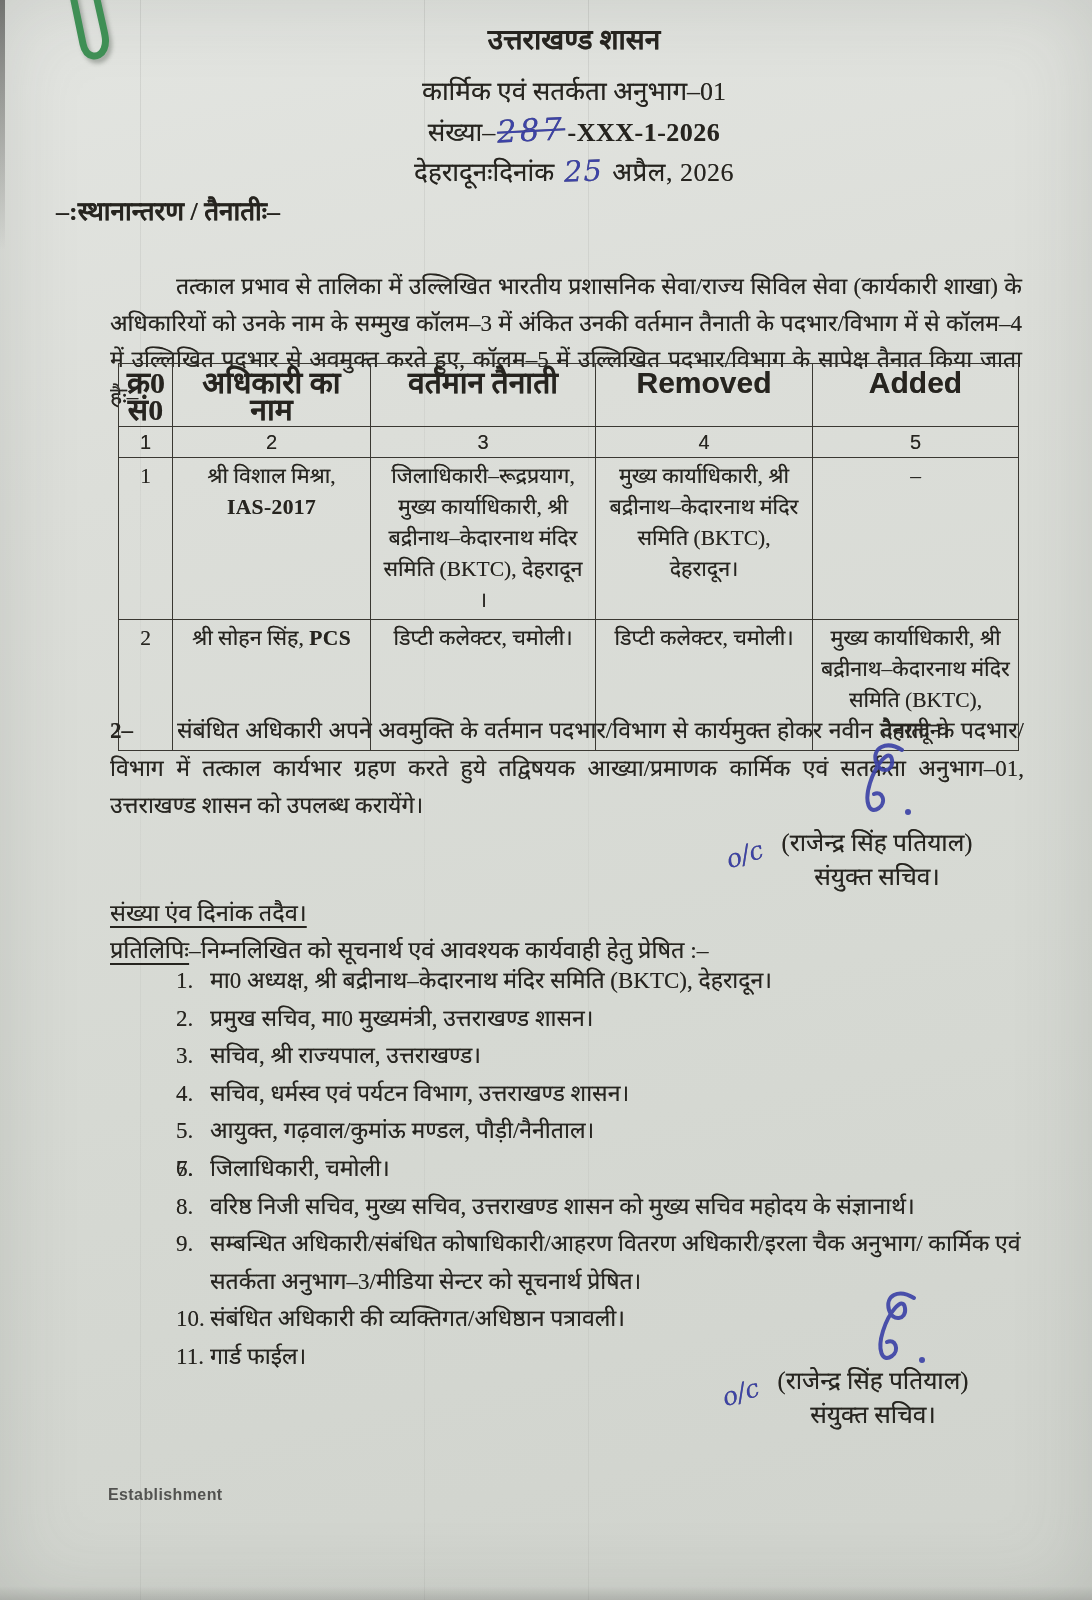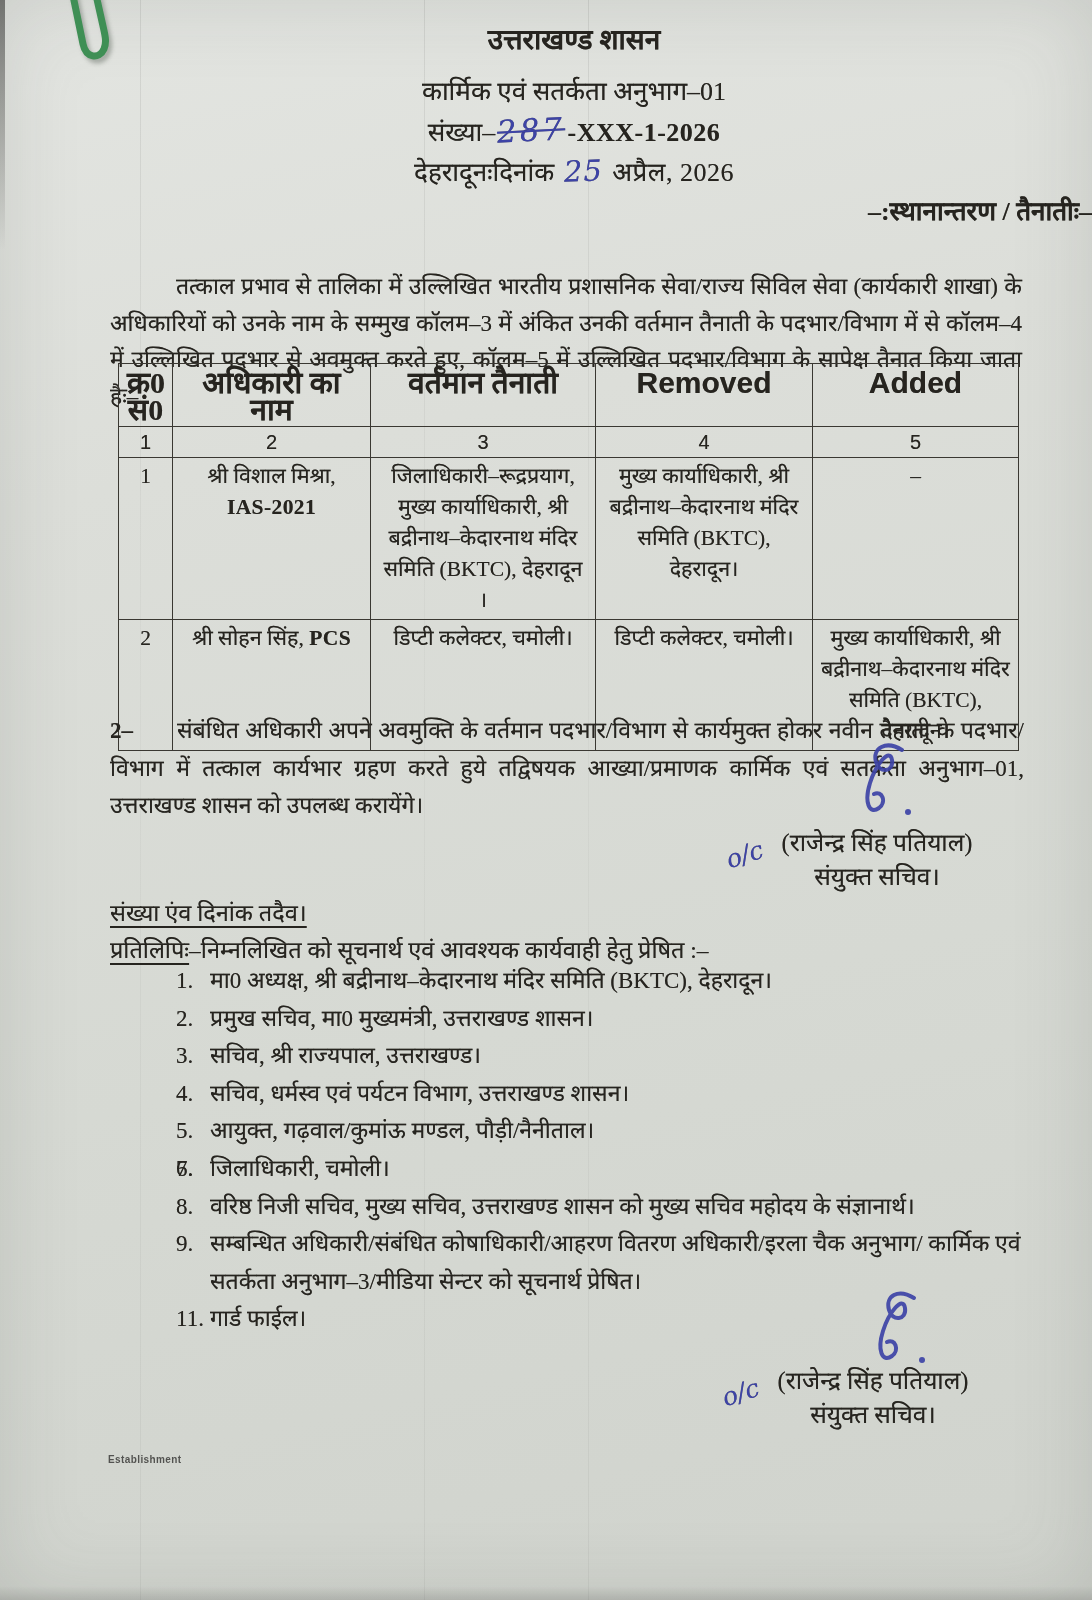--- a/index.html
+++ b/index.html
@@ -22,21 +22,21 @@
 
   
   .header{position:absolute;left:56px;top:22px;width:1036px;text-align:center;line-height:36px;}
   .org{font-size:28px;font-weight:bold;text-align:center;}
   .dept{font-size:26px;margin-top:16px;}
   .numline,.dateline{font-size:26px;margin-top:2px;}
   .latin-bold{font-weight:bold;letter-spacing:.5px;}
   .hand{font-family:"DejaVu Serif",serif;font-style:italic;color:#3d43a6;display:inline-block;}
   .hand-num{font-size:31px;letter-spacing:3px;transform:rotate(-3deg);text-decoration:line-through;text-decoration-thickness:2px;padding:0 2px;}
   .hand-date{font-size:29px;letter-spacing:1px;transform:rotate(-2deg);padding:0 3px;}
-  .subject{position:absolute;left:56px;top:192px;width:1036px;text-align:right;font-size:26px;font-weight:bold;}
+  .subject{position:absolute;left:56px;top:192px;width:1036px;text-align:left;font-size:26px;font-weight:bold;}
 
   
   .para1{position:absolute;left:110px;top:226px;width:912px;font-size:23px;line-height:36.5px;text-align:justify;text-indent:66px;margin-top:43px;}
   .para2{position:absolute;left:110px;top:712px;width:914px;font-size:23px;line-height:37.5px;text-align:justify;}
   .para2 .pnum{font-weight:bold;padding-right:44px;}
 
   
   table.t{position:absolute;left:118px;top:363px;width:900px;border-collapse:collapse;table-layout:fixed;}
   table.t td,table.t th{border:1.6px solid #3a3832;padding:3px 8px;vertical-align:top;overflow:hidden;}
   tr.thead th{font-size:30px;font-weight:bold;text-align:center;vertical-align:top;height:50px;line-height:27px;padding-top:5px;}
@@ -59,21 +59,21 @@
   .sq2{left:862px;top:1284px;}
 
   
   .refline{position:absolute;left:110px;top:896px;font-size:23.5px;text-decoration:underline;text-underline-offset:5px;}
   .copyhead{position:absolute;left:110px;top:933px;font-size:23.5px;}
   .copyhead .u{text-decoration:underline;text-underline-offset:5px;}
   ol.copies{position:absolute;left:110px;top:962px;width:920px;margin:0;padding:0;list-style:none;font-size:23px;}
   ol.copies li{position:relative;padding-left:100px;line-height:37.6px;}
   .li-num{position:absolute;left:66px;}
 
-  .estab{position:absolute;left:108px;top:1454px;font-family:"Liberation Sans","DejaVu Sans",sans-serif;font-size:10px;font-weight:bold;color:#3c3c3a;letter-spacing:.4px;opacity:.85;filter:blur(.3px);}
+  .estab{position:absolute;left:108px;top:1486px;font-family:"Liberation Sans","DejaVu Sans",sans-serif;font-size:16px;font-weight:bold;color:#3c3c3a;letter-spacing:.4px;opacity:.85;filter:blur(.3px);}
 </style>
 </head>
 <body>
 
 <div class="page">
 
   <div class="fold" style="left:140px"></div>
   <div class="fold" style="left:424px"></div>
   <div class="fold" style="left:588px"></div>
   <div class="edge-left"></div>
@@ -114,21 +114,21 @@
       <td>1</td>
       <td>2</td>
       <td>3</td>
       <td>4</td>
       <td>5</td>
     </tr>
     <tr class="trow trow1">
       <td>1</td>
       <td class="namecell">
         <div>श्री विशाल मिश्रा,</div>
-        <div class="cadre">IAS-2021</div>
+        <div class="cadre">IAS-2017</div>
       </td>
       <td>जिलाधिकारी–रूद्रप्रयाग, मुख्य कार्याधिकारी, श्री बद्रीनाथ–केदारनाथ मंदिर समिति (BKTC), देहरादून ।</td>
       <td>मुख्य कार्याधिकारी, श्री बद्रीनाथ–केदारनाथ मंदिर समिति (BKTC), देहरादून।</td>
       <td>–</td>
     </tr>
     <tr class="trow trow2">
       <td>2</td>
       <td class="namecell"><span>श्री सोहन सिंह,</span> <span class="cadre">PCS</span></td>
       <td>डिप्टी कलेक्टर, चमोली।</td>
       <td>डिप्टी कलेक्टर, चमोली।</td>
@@ -155,20 +155,21 @@
   <ol class="copies txt">
     <li><span class="li-num">1.</span><span>मा0 अध्यक्ष, श्री बद्रीनाथ–केदारनाथ मंदिर समिति (BKTC), देहरादून।</span></li>
     <li><span class="li-num">2.</span><span>प्रमुख सचिव, मा0 मुख्यमंत्री, उत्तराखण्ड शासन।</span></li>
     <li><span class="li-num">3.</span><span>सचिव, श्री राज्यपाल, उत्तराखण्ड।</span></li>
     <li><span class="li-num">4.</span><span>सचिव, धर्मस्व एवं पर्यटन विभाग, उत्तराखण्ड शासन।</span></li>
     <li><span class="li-num">5.</span><span>आयुक्त, गढ़वाल/कुमांऊ मण्डल, पौड़ी/नैनीताल।</span></li>
     <li><span class="li-num">6.</span></li>
     <li><span class="li-num">7.</span><span>जिलाधिकारी, चमोली।</span></li>
     <li><span class="li-num">8.</span><span>वरिष्ठ निजी सचिव, मुख्य सचिव, उत्तराखण्ड शासन को मुख्य सचिव महोदय के संज्ञानार्थ।</span></li>
     <li><span class="li-num">9.</span><span>सम्बन्धित अधिकारी/संबंधित कोषाधिकारी/आहरण वितरण अधिकारी/इरला चैक अनुभाग/ कार्मिक एवं सतर्कता अनुभाग–3/मीडिया सेन्टर को सूचनार्थ प्रेषित।</span></li>
+    <li><span class="li-num">10.</span><span>संबंधित अधिकारी की व्यक्तिगत/अधिष्ठान पत्रावली।</span></li>
     <li><span class="li-num">11.</span><span>गार्ड फाईल।</span></li>
   </ol>
 
   <svg class="squiggle sq2" width="70" height="88" viewBox="0 0 70 88">
     <path d="M52 14 C36 4 23 12 27 26 C30 38 45 36 43 24 C41 11 27 28 21 47 C15 66 20 79 30 72 C38 66 33 54 25 58" fill="none" stroke="#3d43a6" stroke-width="4" stroke-linecap="round" opacity="0.92"></path>
     <circle cx="60" cy="76" r="3" fill="#3d43a6" opacity="0.92"></circle>
   </svg>
   <div class="sigblock sig2 txt">
     <span class="oc">o/c</span>
     <div>(राजेन्द्र सिंह पतियाल)</div>

